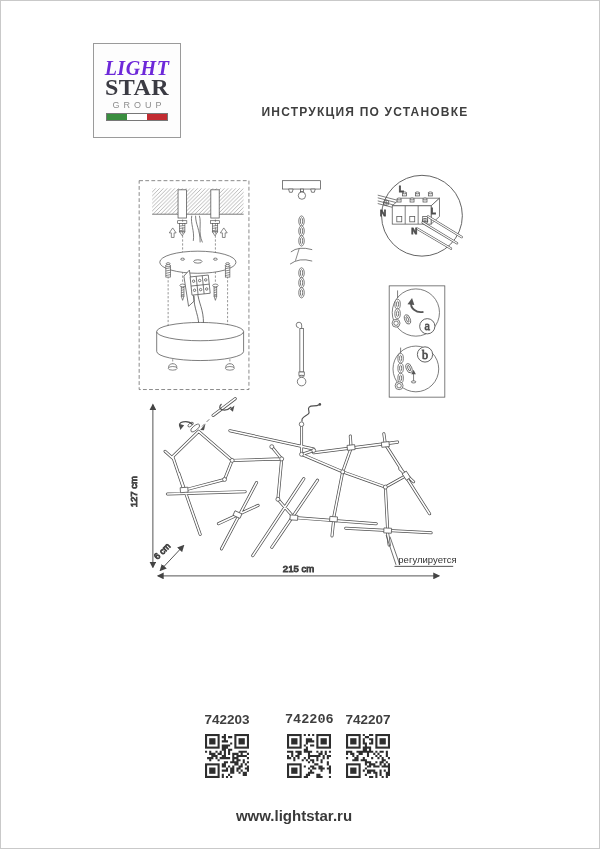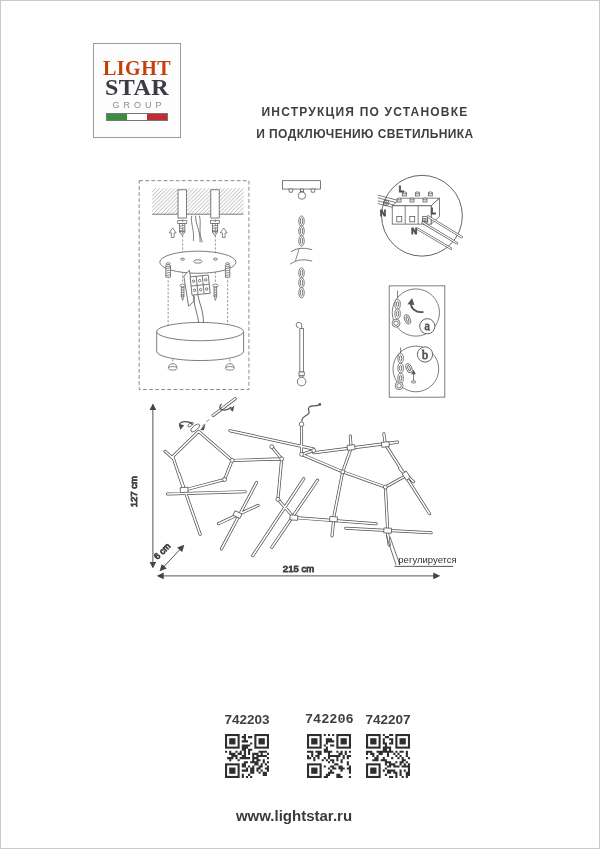--- a/index.html
+++ b/index.html
@@ -1,37 +1,37 @@
 <!DOCTYPE html>
 <html><head>
 <meta charset="utf-8">
 <style>
   html,body{margin:0;padding:0;background:#e8e8e8;}
   #page{position:relative;width:600px;height:849px;background:#fff;margin:0 auto;
         font-family:"Liberation Sans",sans-serif;box-shadow:0 0 0 1px #c9c9c9 inset;overflow:hidden;}
   
   .logo{position:absolute;left:93px;top:43px;width:86px;height:93px;border:1px solid #9a9a9a;
         display:flex;flex-direction:column;align-items:center;justify-content:center;background:#fdfdfd;}
-  .logo .l1{font-family:"Liberation Serif",serif;font-weight:bold;font-size:20px;line-height:17px;color:#c2410c;letter-spacing:.5px;}
+  .logo .l1{font-family:"Liberation Serif",serif;font-weight:bold;font-size:20px;line-height:17px;color:#6d28d9;letter-spacing:.5px;font-style:italic;}
   .logo .l2{font-family:"Liberation Serif",serif;font-weight:bold;font-size:24px;line-height:20px;color:#3b3b43;letter-spacing:.5px;}
   .logo .l3{font-size:9px;letter-spacing:4px;color:#8d8d8d;margin:3px 0 0 4px;}
   .flag{width:60px;height:6px;border:1px solid #777;display:flex;margin-top:3px;}
   .flag span{flex:1;height:100%;display:block;}
   
   .hdr-series{position:absolute;left:330px;top:36px;width:190px;text-align:center;color:#3f3f3f;
               font-weight:bold;font-size:15px;line-height:24px;}
   .hdr-instr{position:absolute;left:210px;top:101px;width:310px;text-align:center;color:#3f3f3f;
              font-weight:bold;font-size:12px;line-height:22px;letter-spacing:1.2px;}
   .hdr-instr .tight{letter-spacing:.4px;}
   
   svg.main{position:absolute;left:0;top:170px;}
   .tx{font-family:"Liberation Sans",sans-serif;fill:#333;}
   .serif{font-family:"Liberation Serif",serif;}
   
-  .qr-col{position:absolute;width:48px;text-align:center;top:712px;margin-left:20px;}
+  .qr-col{position:absolute;width:48px;text-align:center;top:712px;}
   .qr-col .code{font-weight:bold;font-size:13.5px;color:#3f3f3f;margin-bottom:7px;}
   svg.qr{width:44px;height:44px;background:#fff;}
   .footer{position:absolute;left:0;top:807px;width:588px;text-align:center;
           font-weight:bold;font-size:15px;color:#3a3a3a;}
 </style>
 </head>
 <body>
 
 <div id="page">
 
@@ -41,21 +41,20 @@
     <div class="l3">GROUP</div>
     <div class="flag">
       <span style="background:#3a8e3f"></span>
       <span style="background:#ffffff"></span>
       <span style="background:#c22b31"></span>
     </div>
   </div>
 
   <div class="hdr-instr">
     <div>ИНСТРУКЦИЯ ПО УСТАНОВКЕ</div>
-    <div class="tight">И ПОДКЛЮЧЕНИЮ СВЕТИЛЬНИКА</div>
   </div>
 
   <svg class="main" width="600" height="545" viewBox="0 170 600 715">
     <defs>
       <pattern id="ht" patternUnits="userSpaceOnUse" width="5" height="5" patternTransform="rotate(0)">
         <line x1="0" y1="5" x2="5" y2="0" stroke="#8a8a8a" stroke-width="0.8"></line>
       </pattern>
       <marker id="ah" viewBox="0 0 10 10" refX="8" refY="5" markerWidth="7.5" markerHeight="7.5" orient="auto-start-reverse">
         <path d="M0,0 L10,5 L0,10 z" fill="#444"></path>
       </marker>

